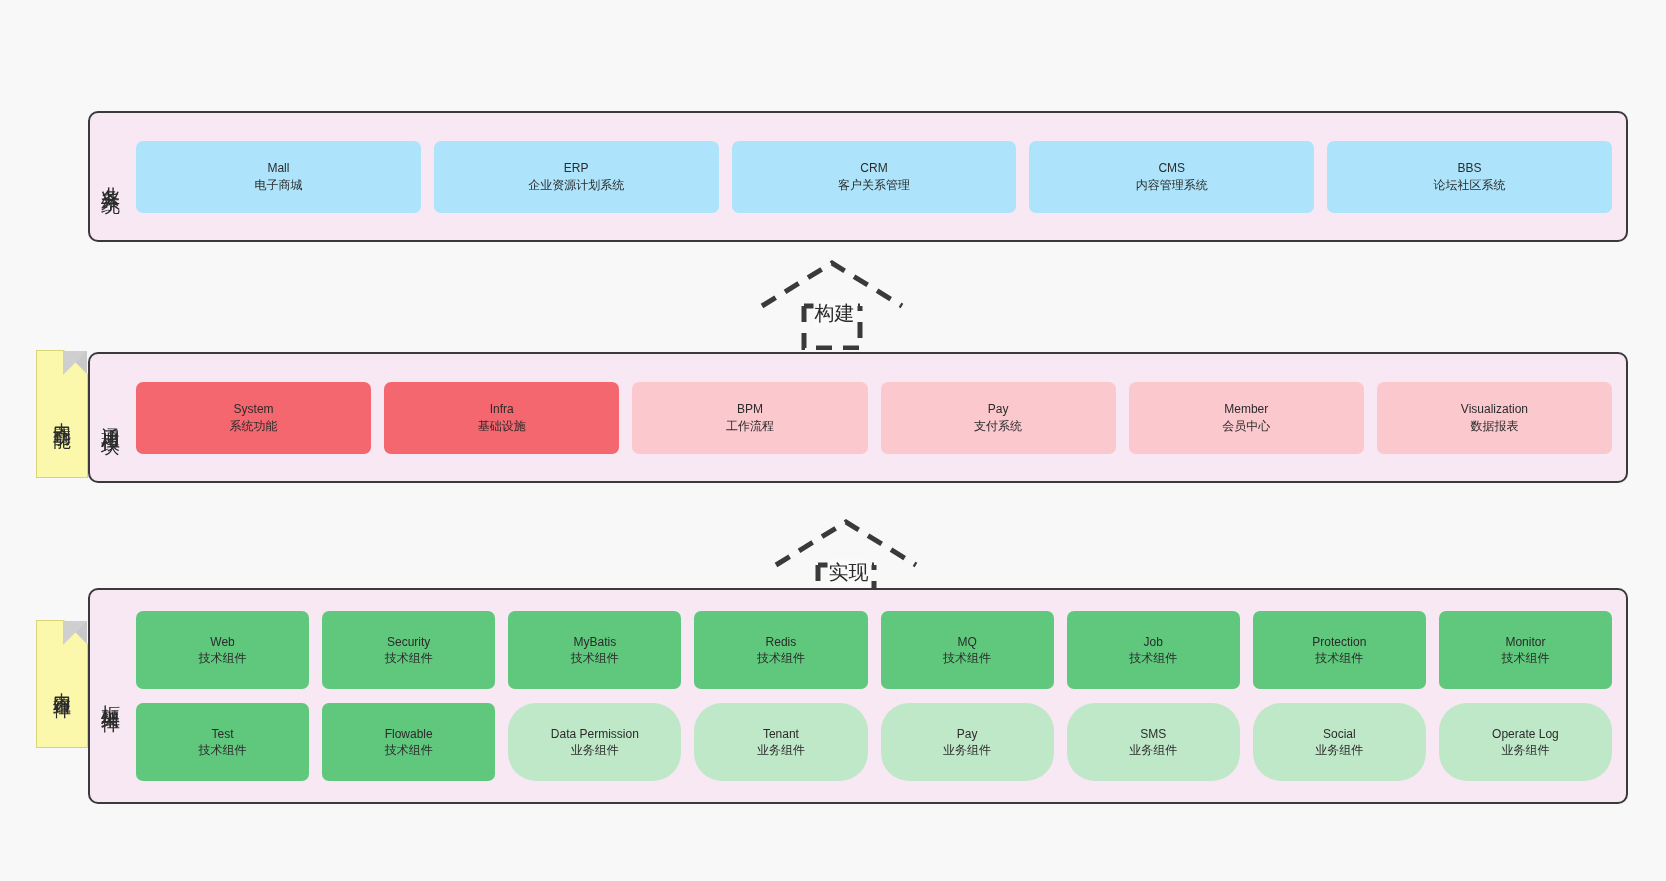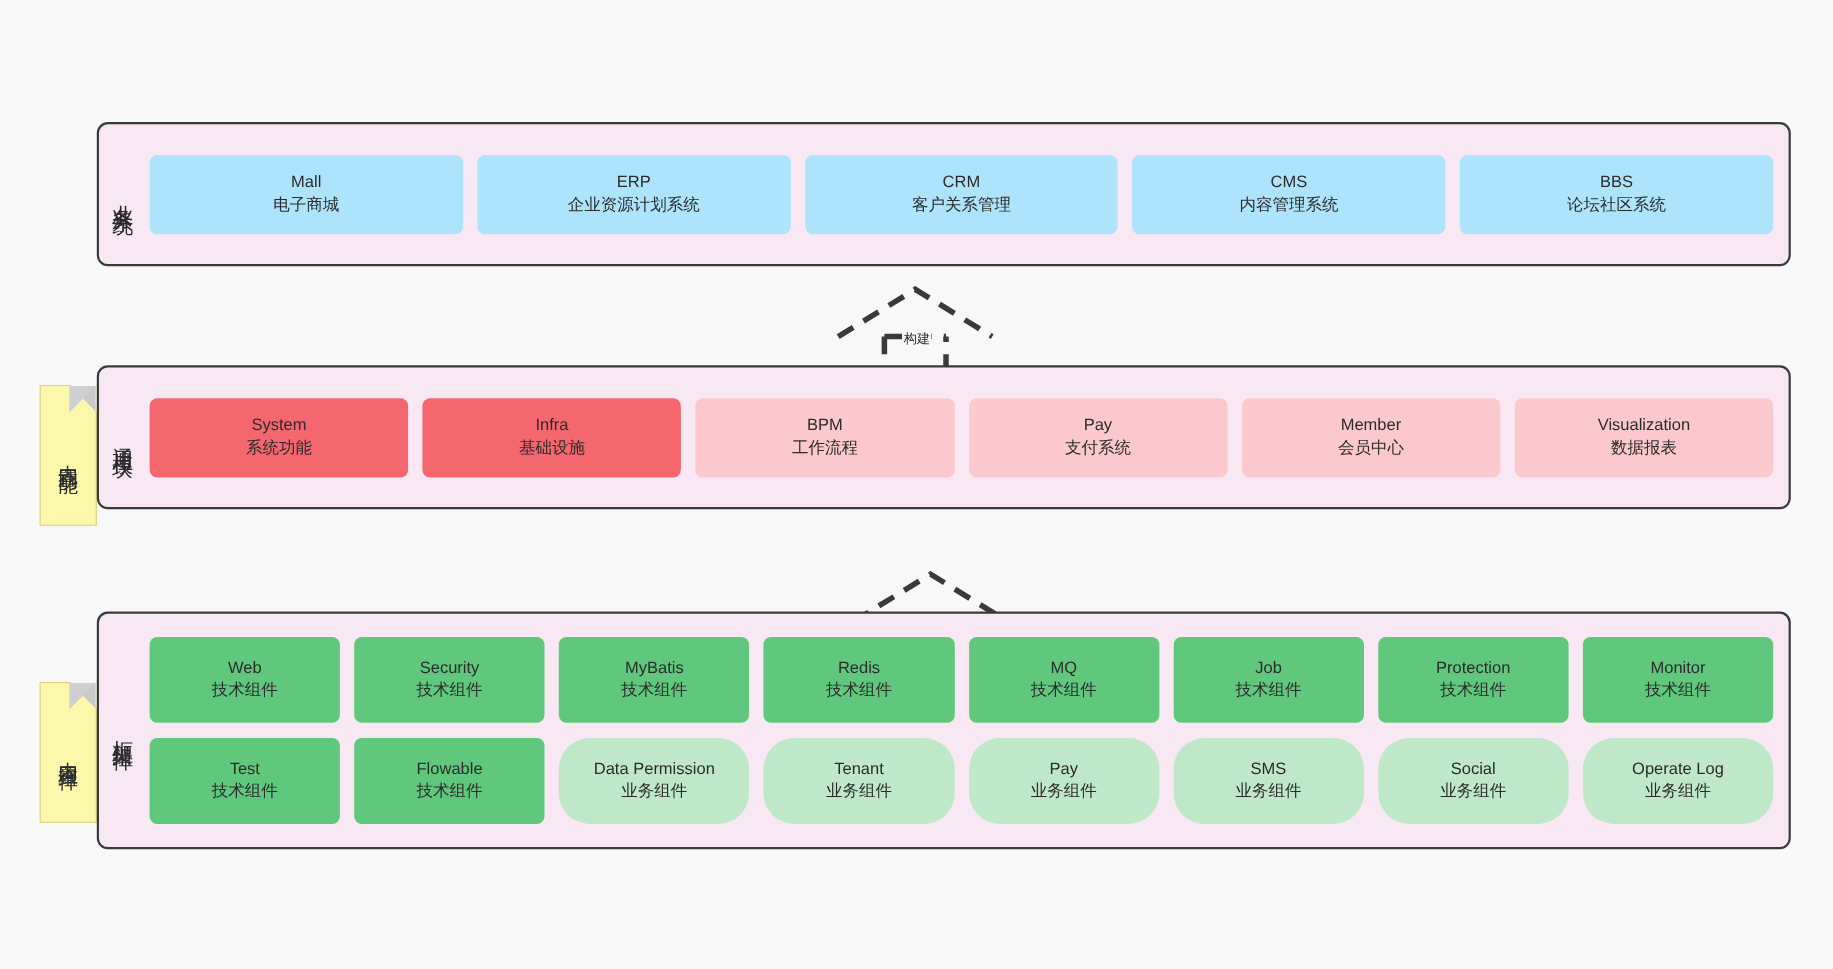--- a/index.html
+++ b/index.html
@@ -63,41 +63,41 @@
   }
 
   .card {
     flex: 1 1 0;
     border-radius: 7px;
     display: flex;
     flex-direction: column;
     align-items: center;
     justify-content: center;
     text-align: center;
-    font-size: 15px;
+    font-size: 12px;
     line-height: 1.35;
     color: #2b2b2b;
     box-sizing: border-box;
     padding: 6px 4px;
     user-select: none;
   }
   .card .t1 { display: block; }
   .card .t2 { display: block; }
 
   
   .c-blue       { background: #ade4fb; }
   .c-red        { background: #f4676f; }
   .c-pink       { background: #fbc8ce; text-align: center; }
   .c-green      { background: #5fc87c; }
   .c-lightgreen { background: #bfe8c8; border-radius: 28px; }
 
   
   #layer-business { left: 88px;  top: 111px; width: 1540px; height: 131px; }
-  #layer-common   { left: 88px;  top: 332px; width: 1540px; height: 131px; }
-  #layer-framework{ left: 88px;  top: 556px; width: 1540px; height: 216px; }
+  #layer-common   { left: 88px;  top: 352px; width: 1540px; height: 131px; }
+  #layer-framework{ left: 88px;  top: 588px; width: 1540px; height: 216px; }
 
   #layer-business .card  { height: 72px; }
   #layer-common .card    { height: 72px; }
   #layer-framework .card { height: 78px; }
 
   
   .note {
     position: absolute;
     width: 52px;
     background: #fbf8ab;
@@ -149,21 +149,21 @@
     height: 92px;
   }
   .arrow svg { display: block; }
   .arrow-label {
     position: absolute;
     left: 50%;
     top: 42px;
     transform: translateX(-44%);
     background: #fafafa;
     padding: 0 1px;
-    font-size: 12px;
+    font-size: 20px;
     color: #2b2b2b;
     user-select: none;
     white-space: nowrap;
   }
   #arrow-build   { left: 757px; top: 258px; }
   #arrow-realize { left: 771px; top: 517px; font-family: Liberation Serif, serif; }
 </style>
 </head>
 <body>
 

